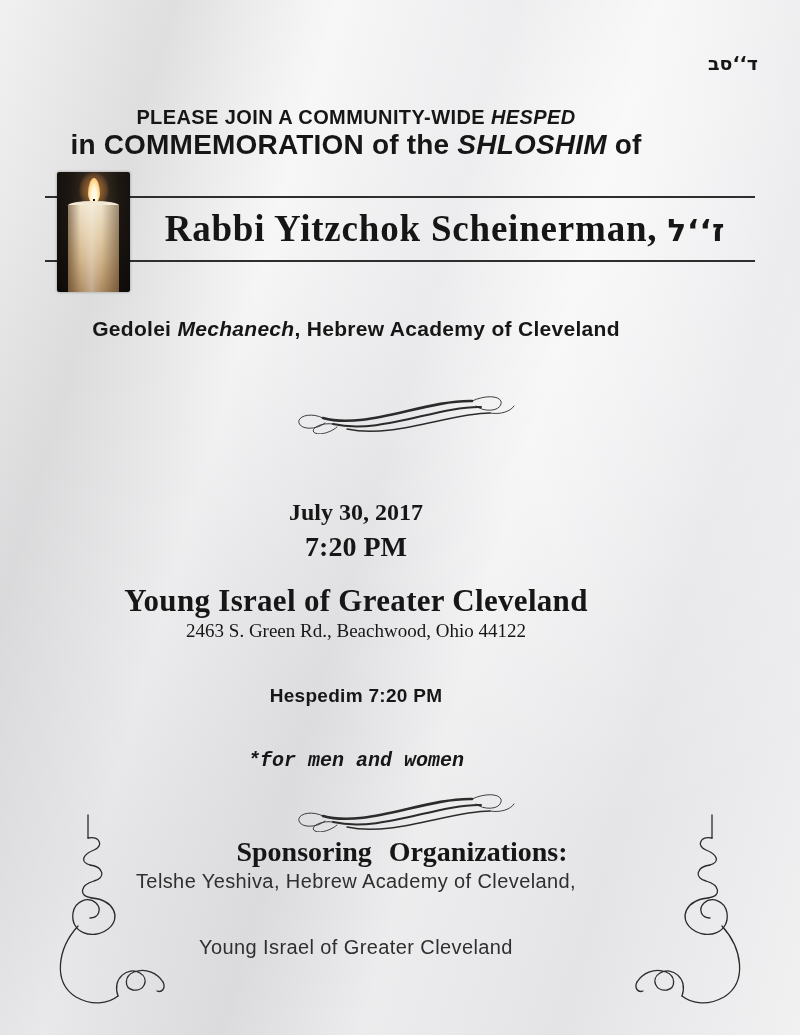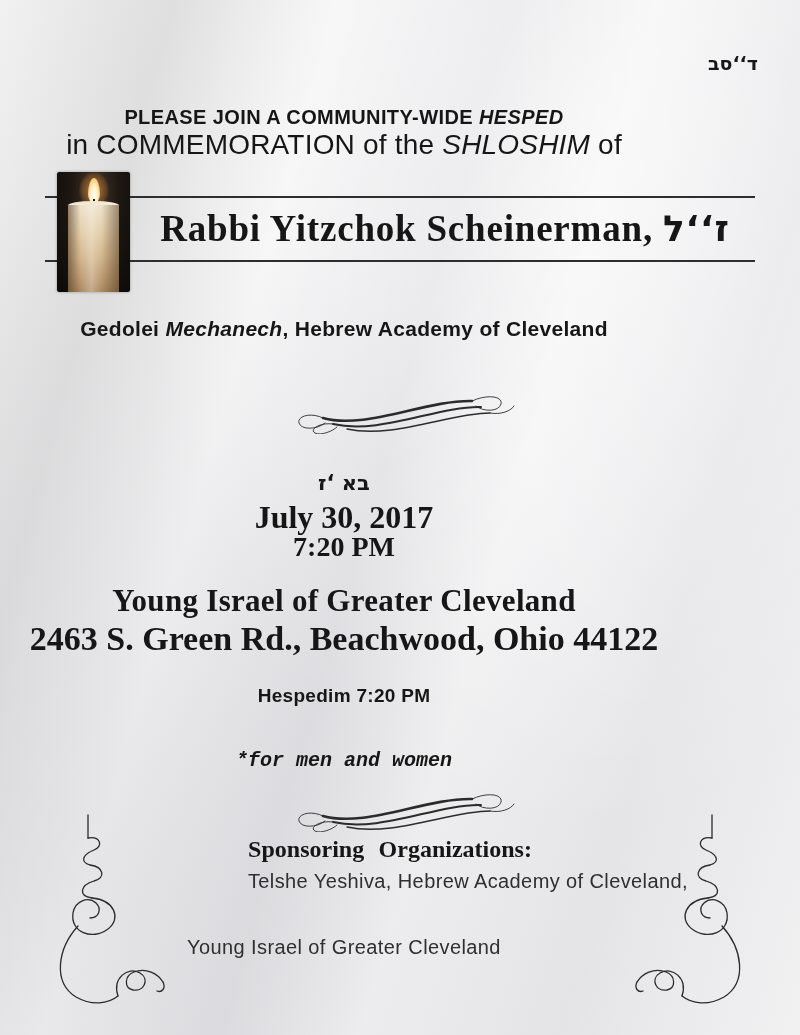--- a/index.html
+++ b/index.html
@@ -6,29 +6,29 @@
   .page {
     position:relative; width:800px; height:1035px; margin:0 auto; overflow:hidden;
     color:#161616;
     background:
       radial-gradient(ellipse at 72% 14%, rgba(255,255,255,0.55), rgba(255,255,255,0) 55%),
       radial-gradient(ellipse at 10% 85%, rgba(200,200,204,0.35), rgba(255,255,255,0) 55%),
       linear-gradient(106deg, #f1f1f2 0%, #dededf 16%, #f5f5f6 31%, #e1e1e4 47%, #f3f3f4 60%, #e5e5e8 78%, #f1f1f2 100%);
     font-family:"Liberation Sans","DejaVu Sans",sans-serif;
   }
   .abs { position:absolute; }
-  .ctr { left:0; width:688px; text-align:center; }
+  .ctr { left:12px; width:688px; text-align:center; }
   .serif { font-family:"Liberation Serif","DejaVu Serif",serif; }
   .sans  { font-family:"Liberation Sans","DejaVu Sans",sans-serif; }
   .heb { unicode-bidi:bidi-override; direction:ltr; font-family:"DejaVu Sans",sans-serif; font-weight:bold; }
 
   .bsd { top:52px; right:42px; font-size:19px; }
 
   .h1 { top:106px; font-size:20px; font-weight:bold; letter-spacing:0.4px; }
-  .h2 { top:129px; font-size:28px; font-weight:normal; letter-spacing:0.2px; }
+  .h2 { top:129px; font-size:28px; font-weight:bold; letter-spacing:0.2px; }
   .it { font-style:italic; }
 
   .rule { left:45px; width:710px; height:2px; background:#2e2e2e; z-index:1; }
   .rule-top { top:196px; }
   .rule-bottom { top:260px; }
 
   .candle { left:57px; top:172px; width:73px; height:120px; z-index:3; border-radius:2px;
     background: radial-gradient(ellipse at 52% 20%, #46392a 0%, #1d1712 45%, #0b0907 100%);
     overflow:hidden; box-shadow:0 0 3px rgba(0,0,0,0.35); }
   .candle-top { position:absolute; left:11px; top:29px; width:51px; height:9px; border-radius:50%;
@@ -39,46 +39,46 @@
       linear-gradient(180deg, #eee2ca 0%, #e2cda9 32%, #d2b68c 60%, #bb9a70 85%, #aa8960 100%); }
   .flame-glow { position:absolute; left:22px; top:0px; width:30px; height:36px; border-radius:50%;
     background:radial-gradient(ellipse at center, rgba(255,180,80,0.55) 0%, rgba(255,150,60,0.25) 55%, rgba(255,150,60,0) 75%); }
   .flame { position:absolute; left:31px; top:6px; width:12px; height:25px;
     border-radius:50% 50% 50% 50% / 64% 64% 36% 36%;
     background:radial-gradient(ellipse at 50% 72%, #fffef6 0%, #fff3cf 38%, #ffd488 62%, #ff9c3c 86%, rgba(255,130,40,0) 100%); }
   .wick { position:absolute; left:36px; top:27px; width:2px; height:6px; background:#1c130b; }
 
   .name-line { left:132px; width:626px; top:207px; text-align:center; z-index:2;
     font-size:37px; font-weight:bold; letter-spacing:0.8px; }
-  .name-line .heb { font-size:36px; }
+  .name-line .heb { font-size:31px; }
 
   .talmid { top:284px; font-size:20px; font-weight:600; font-style:italic; letter-spacing:0.2px; }
   .talmid .heb { font-style:normal; font-size:18px; }
   .role1 { top:317px; font-size:21px; font-weight:600; letter-spacing:0.3px; }
   .role2 { top:351px; font-size:21px; font-weight:600; letter-spacing:0.3px; }
 
   .flourish1 { top:388px; }
   .flourish2 { top:786px; }
   .flourish-wrap { left:285px; width:230px; height:46px; }
 
   .day   { top:438px; font-size:26px; font-weight:bold; }
   .hdate { top:471px; font-size:21px; }
-  .date  { top:499px; font-size:32px; font-weight:bold; }
+  .date  { top:499px; font-size:24px; font-weight:bold; }
   .time  { top:531px; font-size:28px; font-weight:bold; }
 
   .venue   { top:583px; font-size:31px; font-weight:bold; letter-spacing:0.3px; }
-  .address { top:620px; font-size:34px; font-weight:bold; }
+  .address { top:620px; font-size:19px; font-weight:normal; }
 
   .hespedim { top:685px; font-size:19px; font-weight:bold; letter-spacing:0.3px; }
   .mincha   { top:720px; font-size:19px; font-weight:bold; letter-spacing:0.3px; }
   .note     { top:749px; font-size:20px; font-weight:bold; font-style:italic;font-family:Liberation Mono, monospace; }
 
-  .sponsors-h { top:836px; font-size:24px; font-weight:bold; word-spacing:0.35em;padding-left:46px; }
+  .sponsors-h { top:836px; font-size:28px; font-weight:bold; word-spacing:0.35em;padding-left:46px; }
   .sponsor-line { font-size:20px; color:#2f2f2f; letter-spacing:0.4px; }
-  .sp1 { top:870px;text-align:right; } .sp2 { top:903px; } .sp3 { top:936px; }
+  .sp1 { top:870px; } .sp2 { top:903px; } .sp3 { top:936px; }
 
   .corner { top:812px; width:140px; height:210px; }
   .corner-left { left:28px; }
   .corner-right { left:632px; transform:scaleX(-1); }
   svg { display:block; width:100%; height:100%; }
 </style>
 </head>
 <body>
 
 <div class="page">
@@ -113,21 +113,20 @@
         <path stroke-width="2.0" d="M48 36 C95 47 152 18 196 19"></path>
         <path stroke-width="1.4" d="M62 41 C108 51 165 25 205 25"></path>
         <path stroke-width="0.9" d="M38 30 C26 24 12 28 14 35 C16 42 32 42 40 35"></path>
         <path stroke-width="0.9" d="M48 36 C34 34 24 42 30 45 C36 48 48 43 52 39"></path>
         <path stroke-width="0.9" d="M187 13 C202 6 218 8 216 16 C214 24 198 24 191 18"></path>
         <path stroke-width="0.9" d="M205 25 C216 27 226 23 229 18"></path>
       </g>
     </svg>
   </div>
 
-  <div class="abs ctr serif heb hdate">ז‘ אב</div>
   <div class="abs ctr serif date">July 30, 2017</div>
   <div class="abs ctr serif time">7:20 PM</div>
 
   <div class="abs ctr serif venue">Young Israel of Greater Cleveland</div>
   <div class="abs ctr serif address">2463 S. Green Rd., Beachwood, Ohio 44122</div>
 
   <div class="abs ctr sans hespedim">Hespedim 7:20 PM</div>
   <div class="abs ctr serif note">*for men and women</div>
 
   <div class="abs flourish-wrap flourish2">

